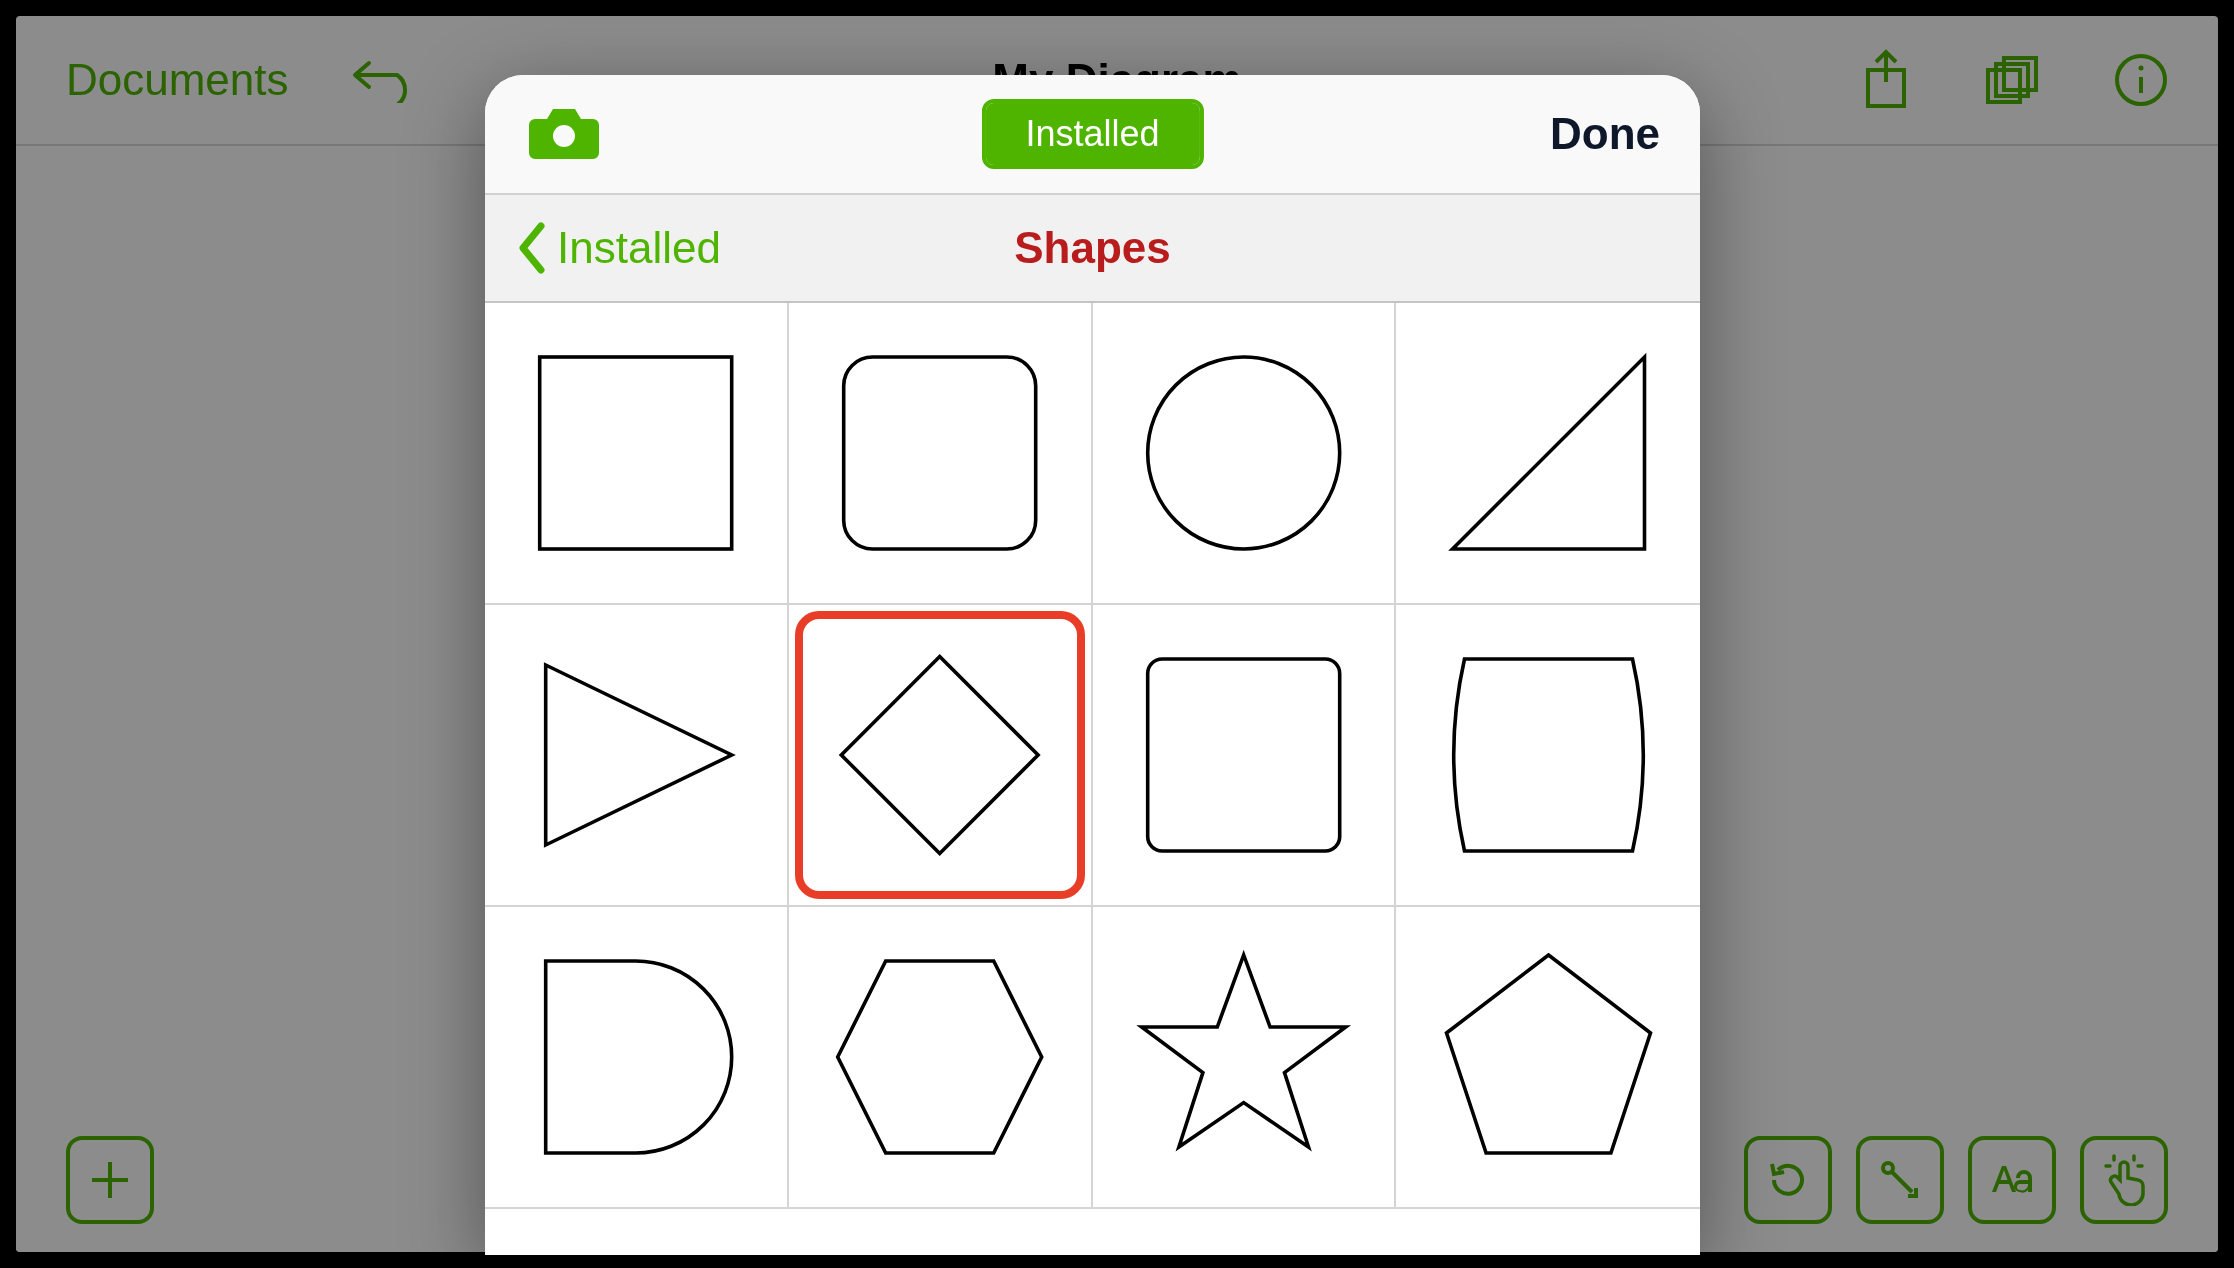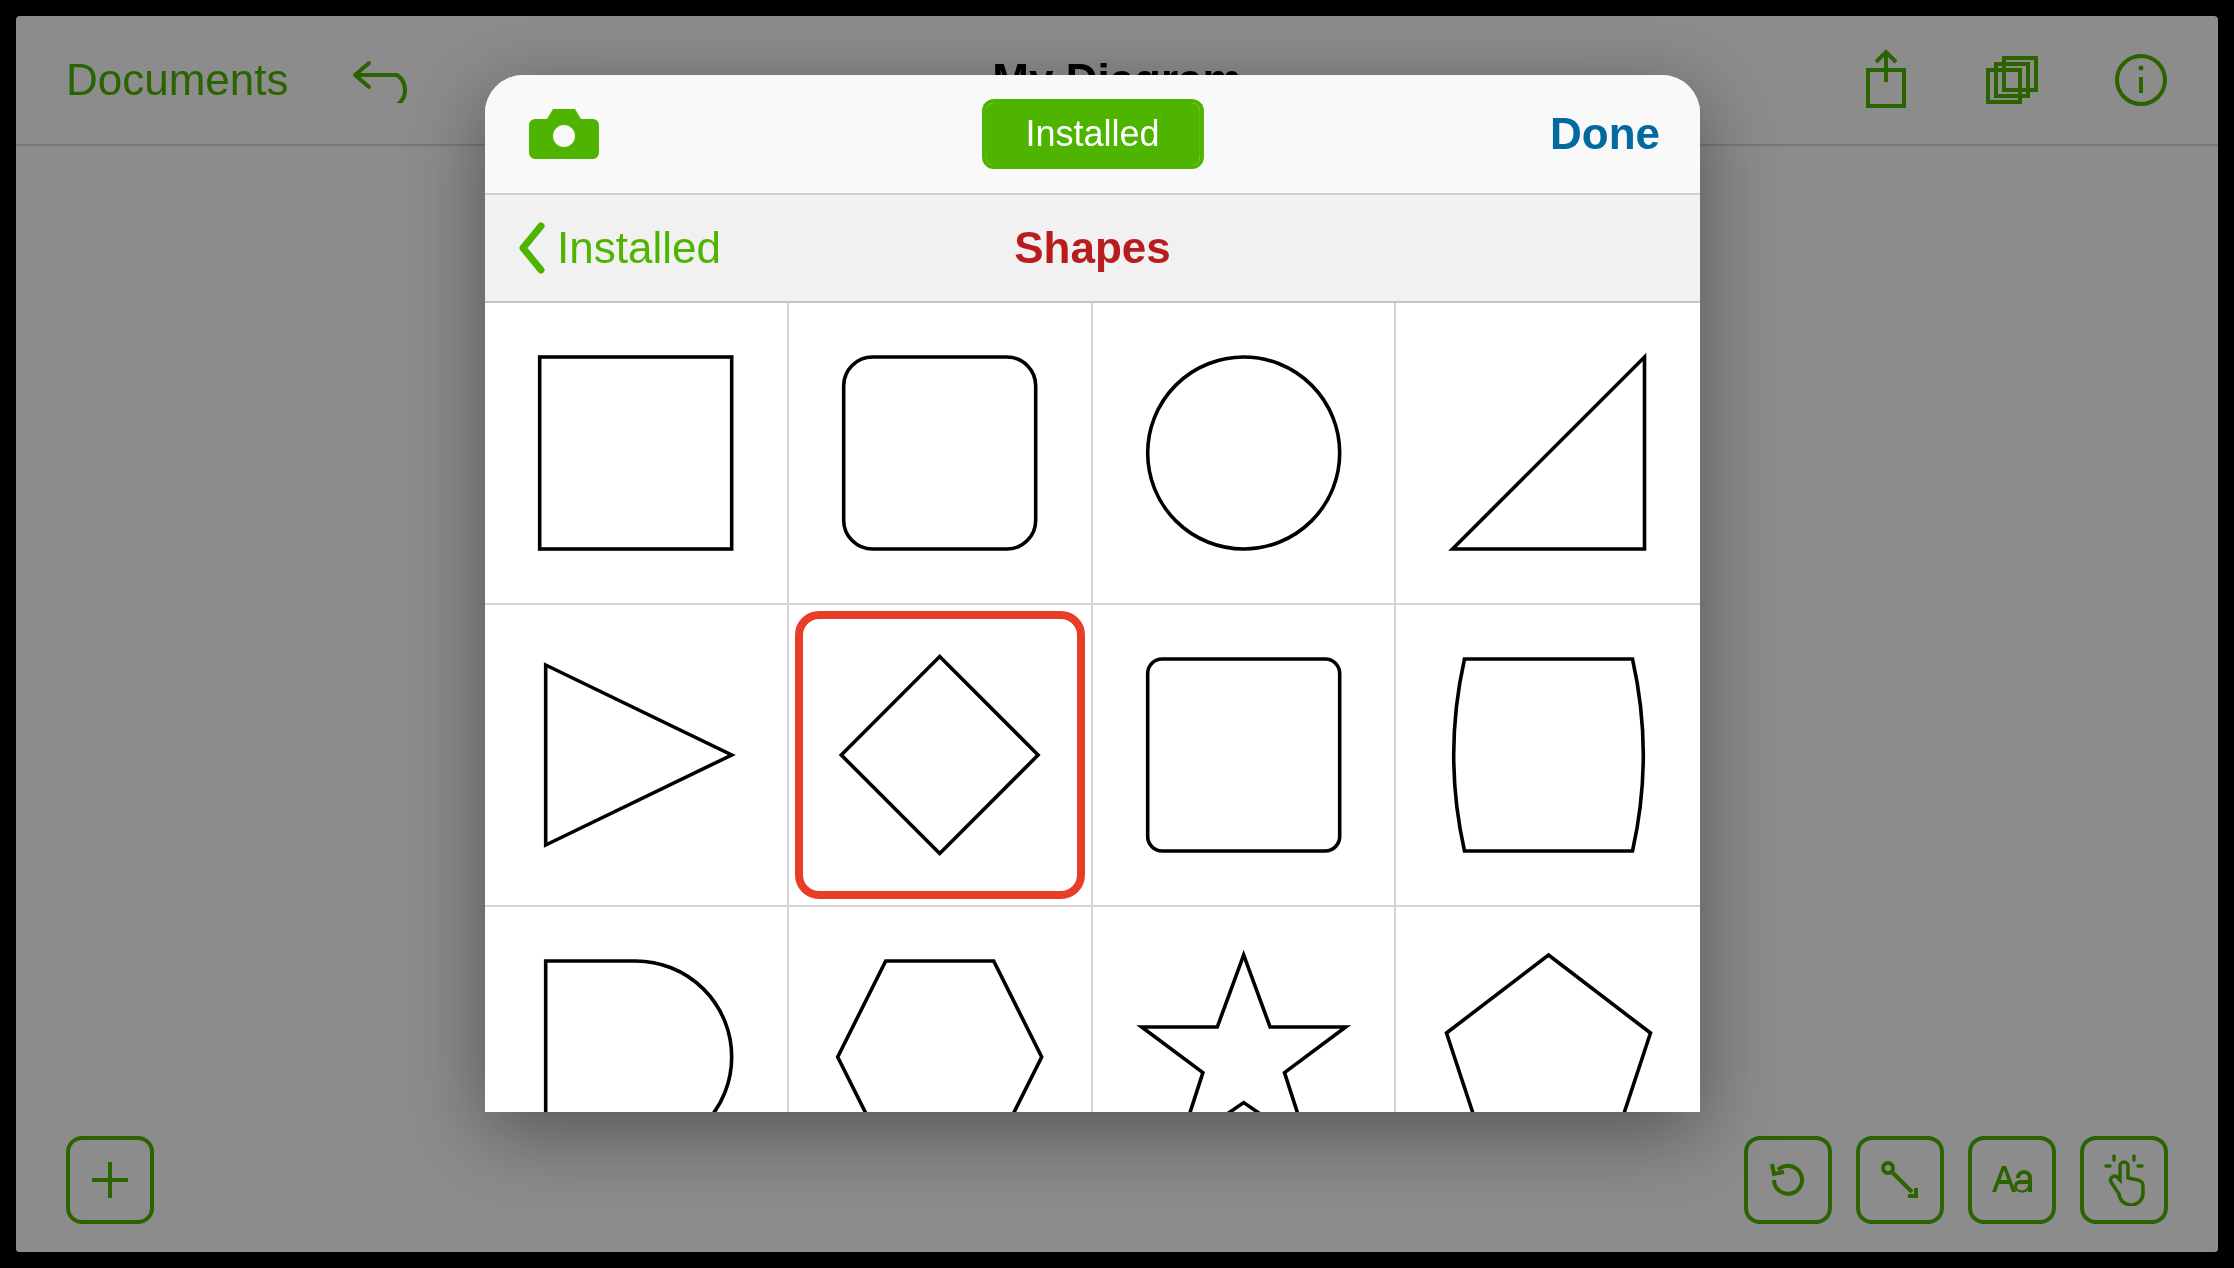--- a/index.html
+++ b/index.html
@@ -68,21 +68,21 @@
       position: absolute;
       inset: 0;
       background: rgba(0,0,0,0.45);
     }
     
     .popover {
       position: absolute;
       top: 75px;
       left: 485px;
       width: 1215px;
-      height: 1037px;
+      height: 1180px;
       background: #fff;
       border-radius: 38px 38px 0 0;
       box-shadow: 0 20px 80px rgba(0,0,0,0.4);
       overflow: hidden;
     }
     .pop-header {
       height: 120px;
       display: flex;
       align-items: center;
       padding: 0 40px;
@@ -102,21 +102,21 @@
     }
     .seg-item {
       padding: 0 40px;
       display: flex; align-items: center;
       font-size: 36px;
       color: #4fb400;
       background: #fff;
     }
     .seg-item.active { background: #4fb400; color: #fff; }
     .done-btn {
-      color: #0369a1;
+      color: #0f172a;
       font-size: 44px;
       font-weight: 600;
       margin-left: auto;
     }
     .pop-sub {
       height: 108px;
       display: flex;
       align-items: center;
       background: #f1f1f1;
       border-bottom: 2px solid #c4c4c4;

